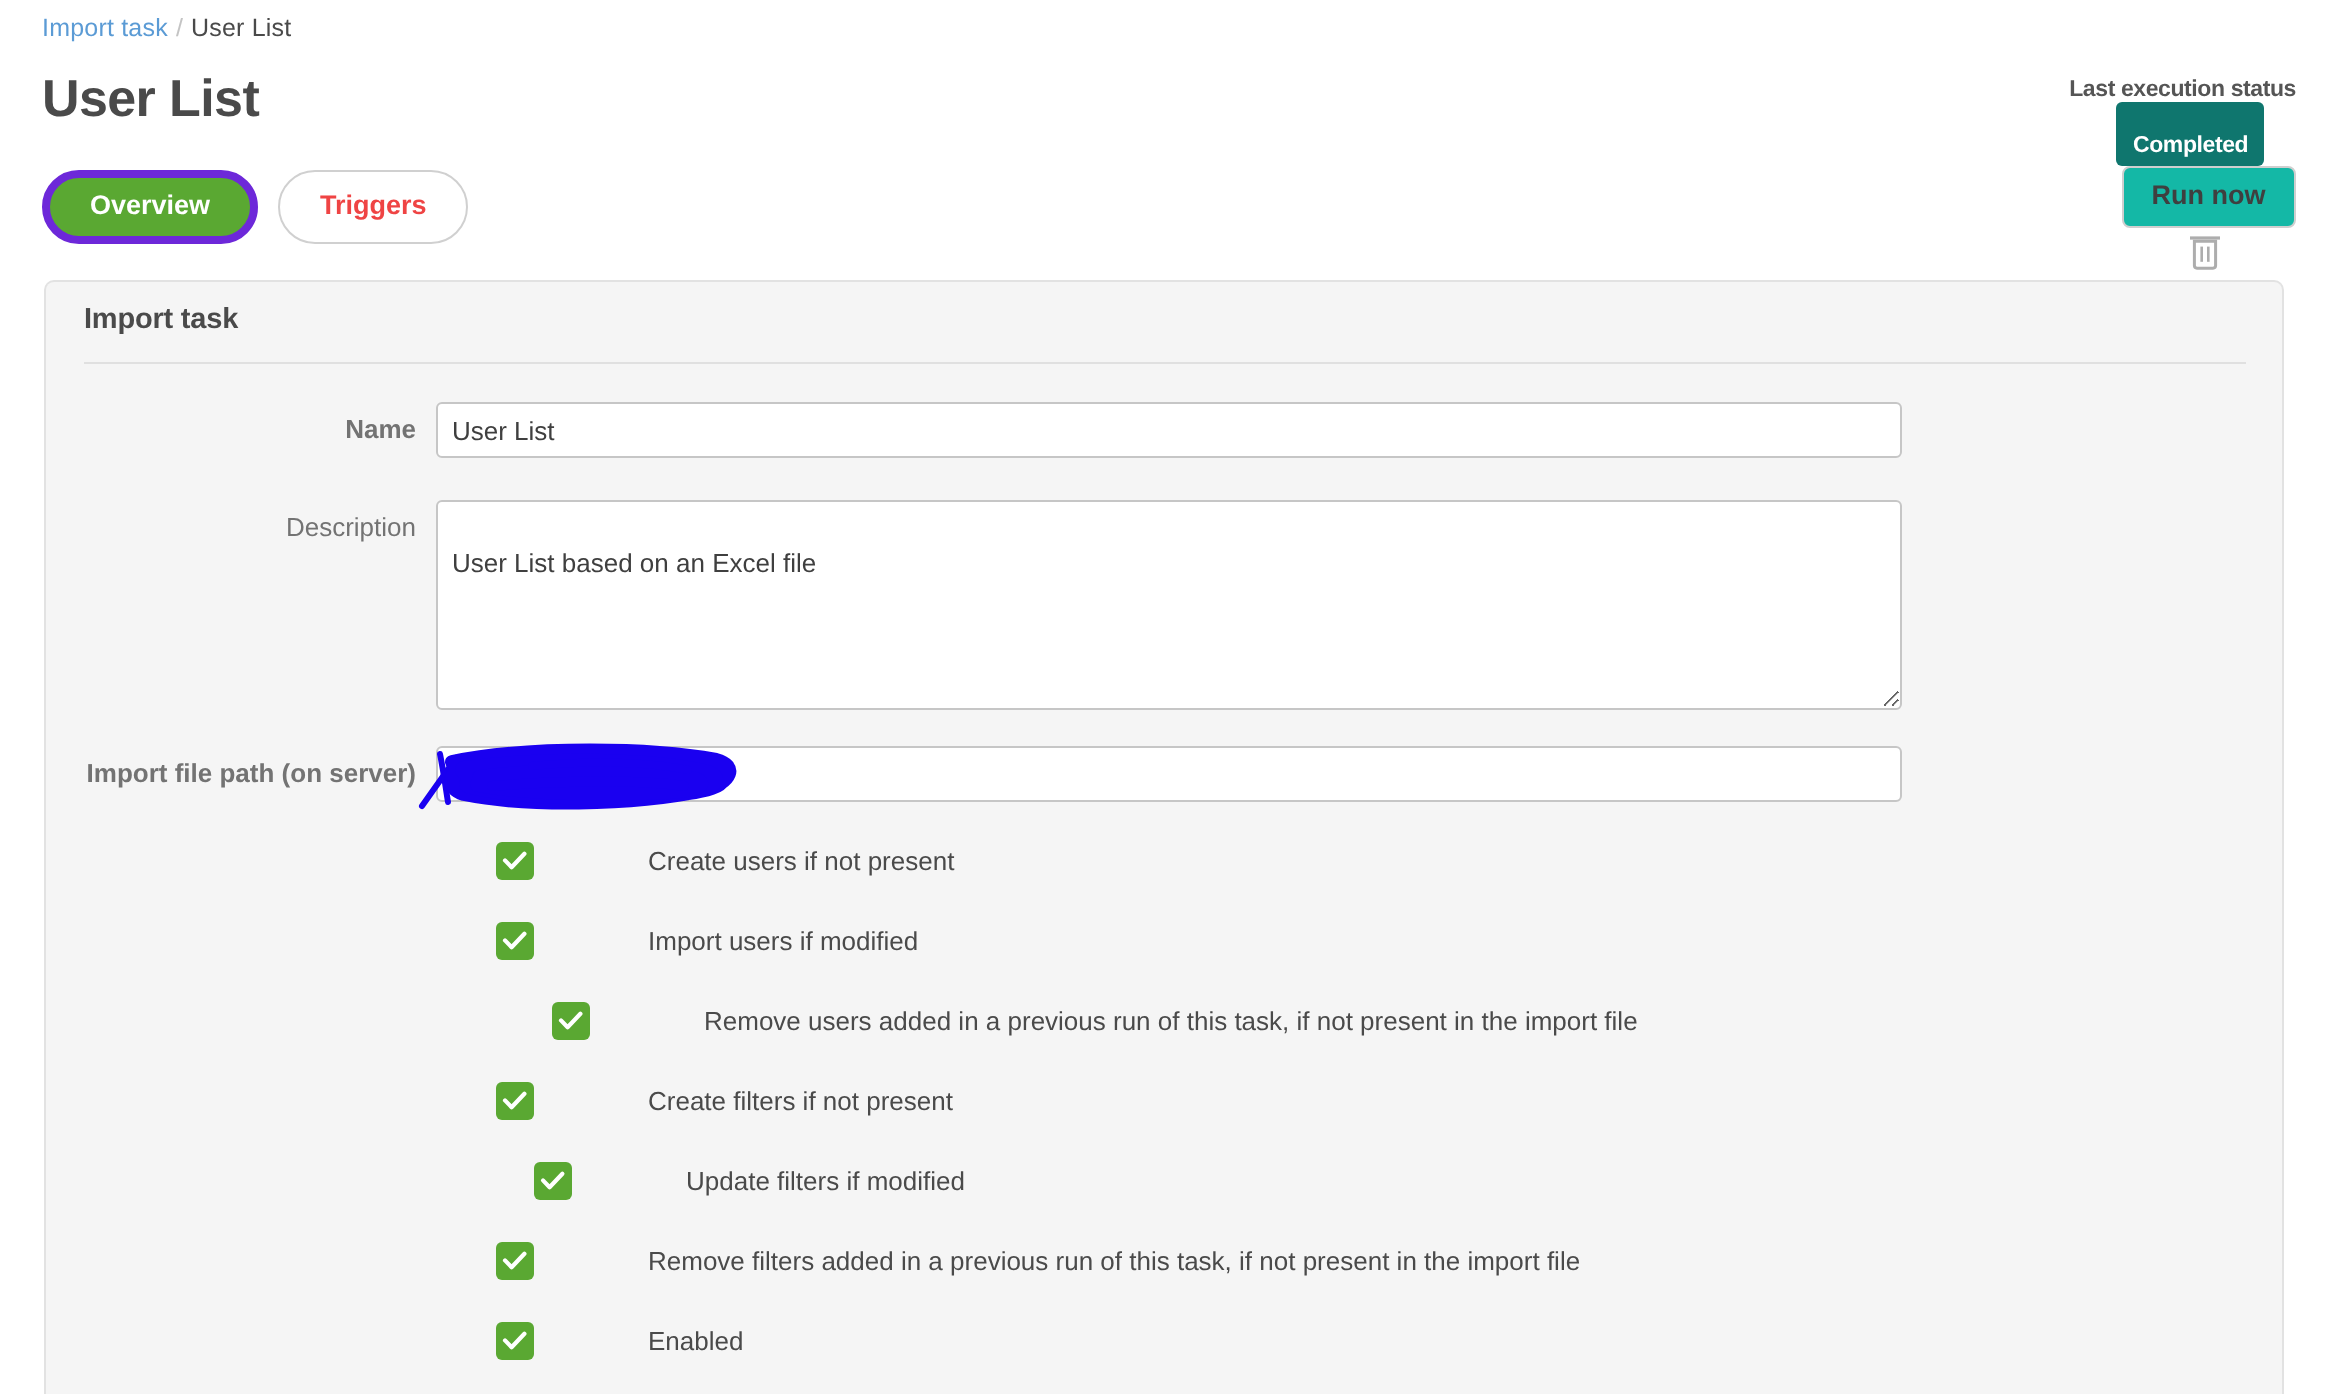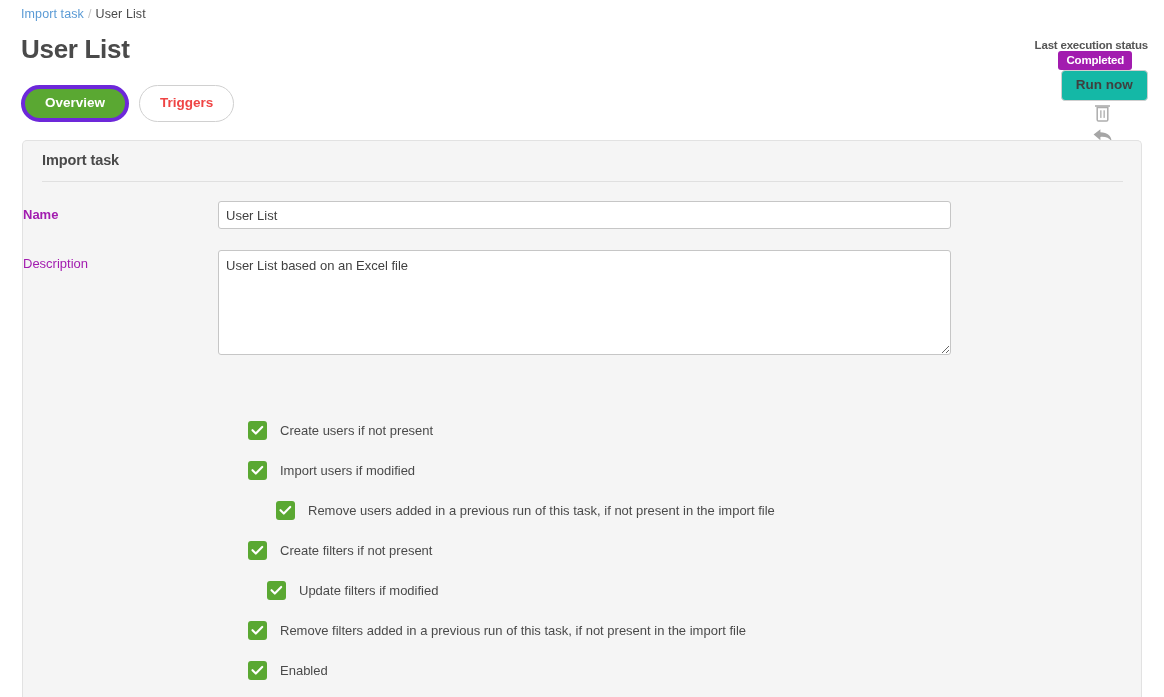--- a/index.html
+++ b/index.html
@@ -58,25 +58,25 @@
   }
   .exec-status-label {
     font-size: 11.5px;
     font-weight: bold;
     color: #555555;
     margin-right: 8px;
     letter-spacing: -0.2px;
     white-space: nowrap;
   }
   .status-badge {
-    background: #a21caf;
+    background: #0f766e;
     color: #ffffff;
     font-size: 11.5px;
     font-weight: bold;
-    padding: 3px 8px 4px 8px;
+    padding: 16px 8px 4px 8px;
     border-radius: 3px;
     letter-spacing: -0.2px;
     white-space: nowrap;
   }
   .run-now-btn {
     margin-left: 18px;
     background: #14b8a6;
     border: 1px solid #cfcfcf;
     border-radius: 4px;
     font-family: "Liberation Sans", sans-serif;
@@ -160,23 +160,24 @@
   }
 
   
   .form-row {
     position: absolute;
     display: flex;
     align-items: flex-start;
   }
   .form-label {
     width: 195px;
+    text-align: right;
     padding-right: 10px;
     font-size: 13px;
-    color: #a21caf;
+    color: #737373;
     line-height: 28px;
     white-space: nowrap;
   }
   .form-label.bold { font-weight: bold; }
 
   .text-input {
     width: 733px;
     height: 28px;
     border: 1px solid #c6c6c6;
     border-radius: 3px;
@@ -189,40 +190,41 @@
   }
   .text-area {
     width: 733px;
     height: 105px;
     border: 1px solid #c6c6c6;
     border-radius: 3px;
     background: #ffffff;
     font-family: "Liberation Sans", sans-serif;
     font-size: 13px;
     color: #3f3f3f;
-    padding: 6px 7px;
+    padding: 22px 7px;
     outline: none;
     resize: both;
     line-height: 1.35;
   }
 
   
   .path-wrap { position: relative; }
   .scribble {
     position: absolute;
     left: -12px;
     top: -6px;
     pointer-events: none;
   }
 
   
   .check-row {
     position: absolute;
     display: flex;
     align-items: center;
+    gap: 44px;
   }
   .checkbox {
     width: 19px;
     height: 19px;
     background: #5aa832;
     border-radius: 3px;
     display: flex;
     align-items: center;
     justify-content: center;
     cursor: pointer;
@@ -280,20 +282,39 @@
   <div class="form-row" style="left:0px; top:60px;">
     <div class="form-label bold">Name</div>
     <input class="text-input" type="text" value="User List" style="">
   </div>
 
   <div class="form-row" style="left:0px; top:109px;">
     <div class="form-label">Description</div>
     <textarea class="text-area" style="">User List based on an Excel file</textarea>
   </div>
 
+  <div class="form-row" style="left:0px; top:232px;">
+    <div class="form-label bold">Import file path (on server)</div>
+    <div class="path-wrap">
+      <input class="text-input" type="text" value="NPrinting_Users.xlsx" style="">
+      <span class="scribble">
+        <svg width="175" height="42" viewBox="0 0 175 42">
+          <g fill="none" stroke="#1a00f0" stroke-linecap="round" stroke-linejoin="round">
+            <path d="M5 36 L22 12" stroke-width="3"></path>
+            <path d="M14 10 C16 20 17 28 18 34" stroke-width="3"></path>
+            <path d="M20 14 C60 6 120 7 152 13 C163 16 160 24 146 28 C110 36 55 36 26 30 C16 27 18 18 30 15 C70 9 125 11 150 18 C160 22 152 28 132 30 C95 34 48 33 28 28 C19 25 22 17 35 14 C80 8 130 12 153 20 C161 25 148 30 120 31 C85 33 45 31 27 26 C20 23 26 17 40 15" stroke-width="7"></path>
+            <path d="M26 18 C70 12 124 14 148 20 C157 24 146 29 118 30 C82 32 45 30 28 25" stroke-width="9"></path>
+            <path d="M34 22 C74 17 120 18 142 23 C149 26 138 29 112 29 C80 30 48 28 33 25" stroke-width="8"></path>
+            <path d="M40 26 C78 23 116 23 136 26" stroke-width="5"></path>
+            <path d="M60 16 C90 13 118 14 138 18" stroke-width="4"></path>
+          </g>
+        </svg>
+      </span>
+    </div>
+  </div>
 
   <div class="check-row" style="left:225px; top:280px;">
     <span class="checkbox">
       <svg width="13" height="11" viewBox="0 0 13 11">
           <path d="M1.5 5.2 L4.8 8.6 L11.2 1.9" fill="none" stroke="#ffffff" stroke-width="2.1" stroke-linecap="round" stroke-linejoin="round"></path>
         </svg>
     </span>
     <span class="check-label">Create users if not present</span>
   </div>
 

